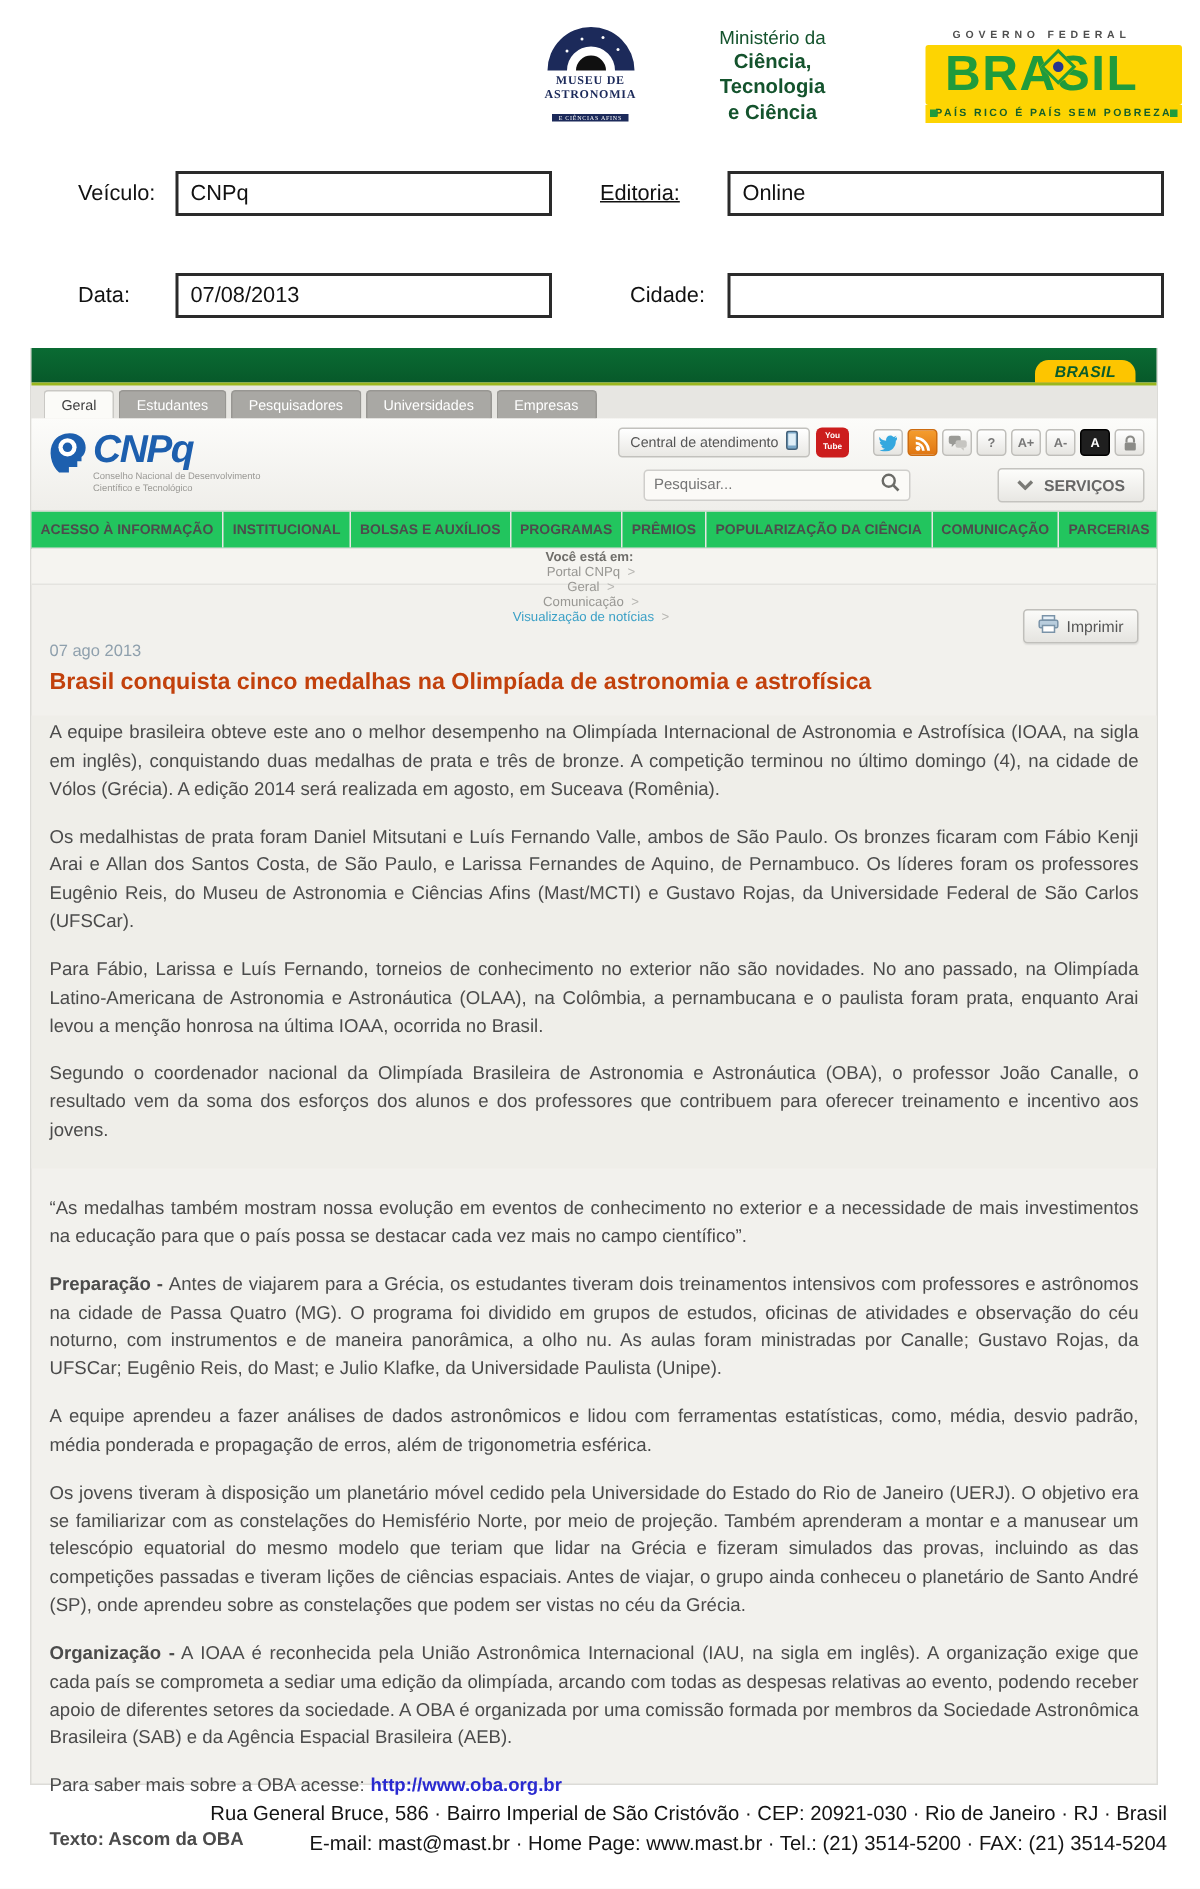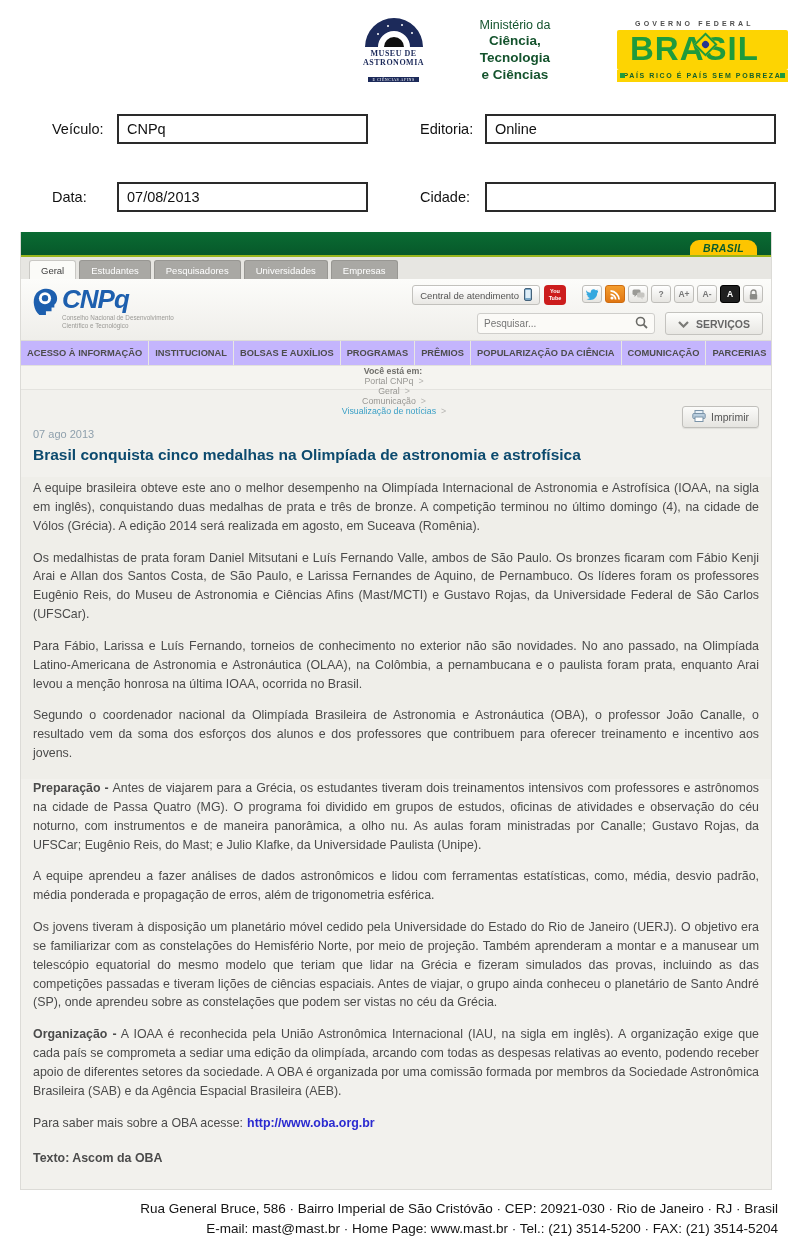--- a/index.html
+++ b/index.html
@@ -40,46 +40,46 @@
   .brasil-badge { position:absolute; right:14px; bottom:0; background:#fdc500; color:#0a5c2c; font-style:italic; font-weight:bold; font-size:10.5px; padding:2px 13px 1px; border-radius:9px 9px 0 0; letter-spacing:.3px; }
 
   .tabsrow { height:22px; background:#e7e6e2; display:flex; align-items:flex-end; padding-left:8px; gap:3px; }
   .tab { font-size:9.5px; padding:4px 11px 3px; border-radius:3px 3px 0 0; background:#a9a8a4; color:#fff; border:1px solid #989793; border-bottom:none; cursor:default; white-space:nowrap; }
   .tab.active { background:#fbfbf8; color:#3d3d3d; border-color:#c9c8c4; }
 
   .siteheader { height:62px; position:relative; background:linear-gradient(#fcfcfa,#efeeea); border-bottom:1px solid #dddcd8; }
   .cnpq { position:absolute; left:10px; top:7px; display:flex; align-items:flex-start; gap:3px; }
   .cnpq-text .brand { font-size:26px; font-weight:800; font-style:italic; color:#1d5fae; letter-spacing:-1px; line-height:26px; }
   .cnpq-text .sub { font-size:6.3px; color:#9a9995; line-height:1.3; margin-top:2px; }
-  .hdr-icons { position:absolute; right:8px; top:6px; display:flex; align-items:flex-start; gap:4px; }
+  .hdr-icons { position:absolute; right:8px; top:6px; display:flex; align-items:center; gap:4px; }
   .central-btn { height:20px; border:1px solid #c2c1bd; border-radius:3px; background:linear-gradient(#ffffff,#e9e8e4); padding:0 7px; font-size:9.5px; color:#555; display:flex; align-items:center; gap:5px; }
   .yt-badge { width:22px; height:20px; background:#cc1d1d; border-radius:4px; color:#fff; font-size:5.5px; font-weight:bold; display:flex; flex-direction:column; align-items:center; justify-content:center; line-height:1.2; }
   .icon-group { display:flex; gap:3px; margin-left:12px; }
   .sq-btn { width:20px; height:18px; border:1px solid #bfbeba; border-radius:3px; background:linear-gradient(#ffffff,#e6e5e1); display:flex; align-items:center; justify-content:center; font-size:8.5px; font-weight:bold; color:#777; }
   .sq-btn.rss { background:linear-gradient(#f49d2e,#e07612); border-color:#cd6c10; }
   .sq-btn.contrast { background:#1f1f1f; color:#fff; border-color:#000; }
   .searchrow { position:absolute; right:8px; top:33px; display:flex; align-items:center; gap:10px;padding-left:43px; }
   .searchbox { width:178px; height:21px; background:#fbfaf7; border:1px solid #cfcecb; border-radius:3px; display:flex; align-items:center; padding:0 6px; }
   .searchbox input { flex:1; border:none; outline:none; background:transparent; font-family:"Liberation Sans",sans-serif; font-size:10px; color:#8d8c88; }
-  .servicos-btn { width:98px; height:23px; border:1px solid #c4c3bf; border-radius:3px; background:linear-gradient(#fdfdfb,#e8e7e3); display:flex; align-items:center; justify-content:center; gap:7px; font-size:10.5px; font-weight:bold; color:#666; }
-
-  .navbar { height:25px; background:#c4b5fd; border-bottom:1px solid #e2e1dd; display:flex; }
+  .servicos-btn { width:98px; height:23px; border:1px solid #c4c3bf; border-radius:3px; background:linear-gradient(#fdfdfb,#e8e7e3); display:flex; align-items:center; justify-content:center; gap:7px; font-size:10.5px; font-weight:bold; color:#666;margin-left:48px; }
+
+  .navbar { height:25px; background:#22c55e; border-bottom:1px solid #e2e1dd; display:flex; }
   .nav-item { flex:1 1 auto; display:flex; align-items:center; justify-content:center; font-size:9.3px; font-weight:bold; color:#4c4c4c; border-right:1px solid #e8e7e3; white-space:nowrap; padding:0 6px; }
   .nav-item:last-child { border-right:none; }
 
   .breadcrumb { height:24px; display:flex; align-items:center; padding:0 10px; font-size:8.8px; background:#f5f4f0; border-bottom:1px solid #e4e3df;flex-direction:column; }
   .bc-prefix { color:#6f6e6a; font-weight:bold; margin-right:6px; }
   .bc-item { color:#989793; margin-right:4px; }
   .bc-item::after { content:">"; color:#b5b4b0; margin-left:5px; }
   .bc-item.last { color:#3ba0c6; }
 
   .content { padding:12px 12px 0; }
   .print-btn { float:right; margin-top:4px; display:flex; align-items:center; gap:5px; border:1px solid #c0bfbb; border-radius:3px; background:linear-gradient(#fbfbf9,#e5e4e0); padding:3px 9px; font-size:10.5px; color:#555; box-shadow:0 1px 1px rgba(0,0,0,.08); }
   .art-date { margin-top:26px; font-size:11px; color:#8fa0ad; }
-  .art-title { margin:6px 0 13px; font-size:15.5px; font-weight:bold; color:#0c4a6e; }
+  .art-title { margin:6px 0 13px; font-size:15.5px; font-weight:bold; color:#c2410c; }
   .content p { font-size:12.4px; line-height:1.52; color:#4b4b4b; text-align:justify; margin:0 0 13px; }
   .lead-block { background:#efeee9; margin:0 -12px; padding:2px 12px 3px; }
   .quote-p { margin-top:17px !important; }
   .blead { font-weight:bold; margin-right:4px; }
   .oba-link { color:#2a2ad0; font-weight:bold; text-decoration:none; margin-left:4px; }
   .byline { font-weight:bold; margin-top:17px !important; }
 
   
   .docfooter { position:absolute; right:22px; top:1199px; text-align:right; font-family:Liberation Sans, sans-serif; font-size:13.5px; color:#141414; line-height:20px; white-space:nowrap; }
 </style>
@@ -97,38 +97,38 @@
         <circle cx="38" cy="9" r="1" fill="#fff"></circle>
           <circle cx="48" cy="17" r="1" fill="#fff"></circle>
       </svg>
     </div>
     <div class="museum-name"><span>MUSEU DE</span><br><span>ASTRONOMIA</span></div>
     <div class="museum-sub">E CIÊNCIAS AFINS</div>
   </div>
   <div class="ministry">
     <div class="m1">Ministério da</div>
     <div class="m2">Ciência, Tecnologia</div>
-    <div class="m3">e Ciências</div>
+    <div class="m3">e Ciência</div>
   </div>
   <div class="govlogo">
     <div class="gov-top">GOVERNO FEDERAL</div>
     <div class="gov-main">
       <div class="gov-yellow"></div>
       <div class="gov-brand">BRASIL</div>
       <div class="gov-diamond">
           <i></i>
         </div>
     </div>
     <div class="gov-slogan">PAÍS RICO É PAÍS SEM POBREZA</div>
   </div>
 </div>
 
 <div class="fld-label" style="left:52px; top:121px;">Veículo:</div>
 <input class="fld-input" style="left: 117px; top: 114px; width: 251px;" value="CNPq">
-<div class="fld-label" style="left:420px; top:121px;">Editoria:</div>
+<div class="fld-label" style="left:400px; top:121px;text-decoration:underline;">Editoria:</div>
 <input class="fld-input" style="left: 485px; top: 114px; width: 291px;" value="Online">
 <div class="fld-label" style="left:52px; top:189px;">Data:</div>
 <input class="fld-input" style="left: 117px; top: 182px; width: 251px;" value="07/08/2013">
 <div class="fld-label" style="left:420px; top:189px;">Cidade:</div>
 <input class="fld-input" style="left: 485px; top: 182px; width: 291px;" value="">
 
 <div class="site">
 
   <div class="greenbar">
     <div class="brasil-badge">BRASIL</div>
@@ -259,20 +259,21 @@
     <div class="art-date">07 ago 2013</div>
     <div class="art-title">Brasil conquista cinco medalhas na Olimpíada de astronomia e astrofísica</div>
 
     <div class="lead-block">
       <p>A equipe brasileira obteve este ano o melhor desempenho na Olimpíada Internacional de Astronomia e Astrofísica (IOAA, na sigla em inglês), conquistando duas medalhas de prata e três de bronze. A competição terminou no último domingo (4), na cidade de Vólos (Grécia). A edição 2014 será realizada em agosto, em Suceava (Romênia).</p>
       <p>Os medalhistas de prata foram Daniel Mitsutani e Luís Fernando Valle, ambos de São Paulo.  Os bronzes ficaram com Fábio Kenji Arai e Allan dos Santos Costa, de São Paulo, e Larissa Fernandes de Aquino, de Pernambuco. Os líderes foram os professores Eugênio Reis, do Museu de Astronomia e Ciências Afins (Mast/MCTI) e Gustavo Rojas, da Universidade Federal de São Carlos (UFSCar).</p>
       <p>Para Fábio, Larissa e Luís Fernando, torneios de conhecimento no exterior não são novidades. No ano passado, na Olimpíada Latino-Americana de Astronomia e Astronáutica (OLAA), na Colômbia, a pernambucana e o paulista foram prata, enquanto Arai levou a menção honrosa na última IOAA, ocorrida no Brasil.</p>
       <p>Segundo o coordenador nacional da Olimpíada Brasileira de Astronomia e Astronáutica (OBA), o professor João Canalle, o resultado vem da soma dos esforços dos alunos e dos professores que contribuem para oferecer treinamento e incentivo aos jovens.</p>
     </div>
 
+    <p class="quote-p">“As medalhas também mostram nossa evolução em eventos de conhecimento no exterior e a necessidade de mais investimentos na educação para que o país possa se destacar cada vez mais no campo científico”.</p>
 
     <p><span class="blead">Preparação -</span><span>Antes de viajarem para a Grécia, os estudantes tiveram dois treinamentos intensivos com professores e astrônomos na cidade de Passa Quatro (MG). O programa foi dividido em grupos de estudos, oficinas de atividades e observação do céu noturno, com instrumentos e de maneira panorâmica, a olho nu. As aulas foram ministradas por Canalle; Gustavo Rojas, da UFSCar; Eugênio Reis, do Mast; e Julio Klafke, da Universidade Paulista (Unipe).</span></p>
 
     <p>A equipe aprendeu a fazer análises de dados astronômicos e lidou com ferramentas estatísticas, como, média, desvio padrão, média ponderada e propagação de erros, além de trigonometria esférica.</p>
     <p>Os jovens tiveram à disposição um planetário móvel cedido pela Universidade do Estado do Rio de Janeiro (UERJ). O objetivo era se familiarizar com as constelações do Hemisfério Norte, por meio de projeção. Também aprenderam a montar e a manusear um telescópio equatorial do mesmo modelo que teriam que lidar na Grécia e fizeram simulados das provas, incluindo as das competições passadas e tiveram lições de ciências espaciais. Antes de viajar, o grupo ainda conheceu o planetário de Santo André (SP), onde aprendeu sobre as constelações que podem ser vistas no céu da Grécia.</p>
 
     <p><span class="blead">Organização -</span><span>A IOAA é reconhecida pela União Astronômica Internacional (IAU, na sigla em inglês). A organização exige que cada país se comprometa a sediar uma edição da olimpíada, arcando com todas as despesas relativas ao evento, podendo receber apoio de diferentes setores da sociedade. A OBA é organizada por uma comissão formada por membros da Sociedade Astronômica Brasileira (SAB) e da Agência Espacial Brasileira (AEB).</span></p>
 
     <p><span>Para saber mais sobre a OBA acesse:</span><a class="oba-link" href="#">http://www.oba.org.br</a></p>
 

